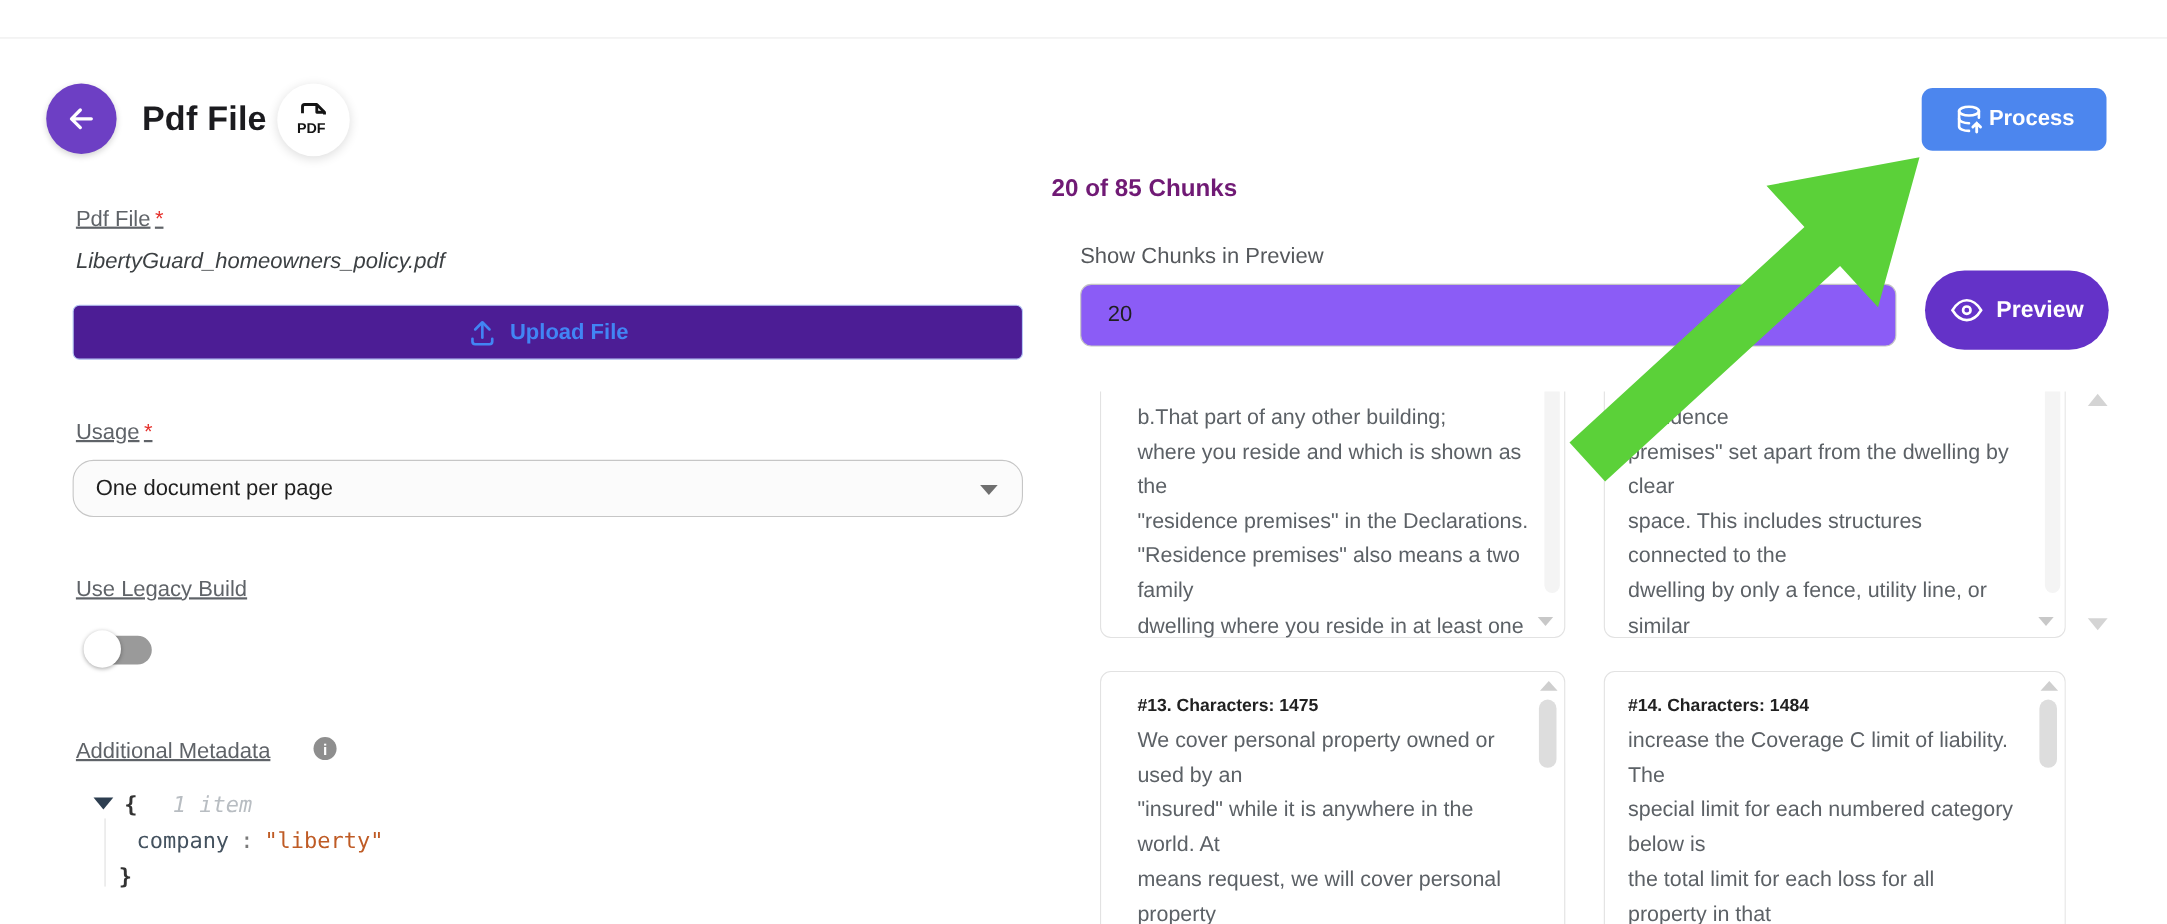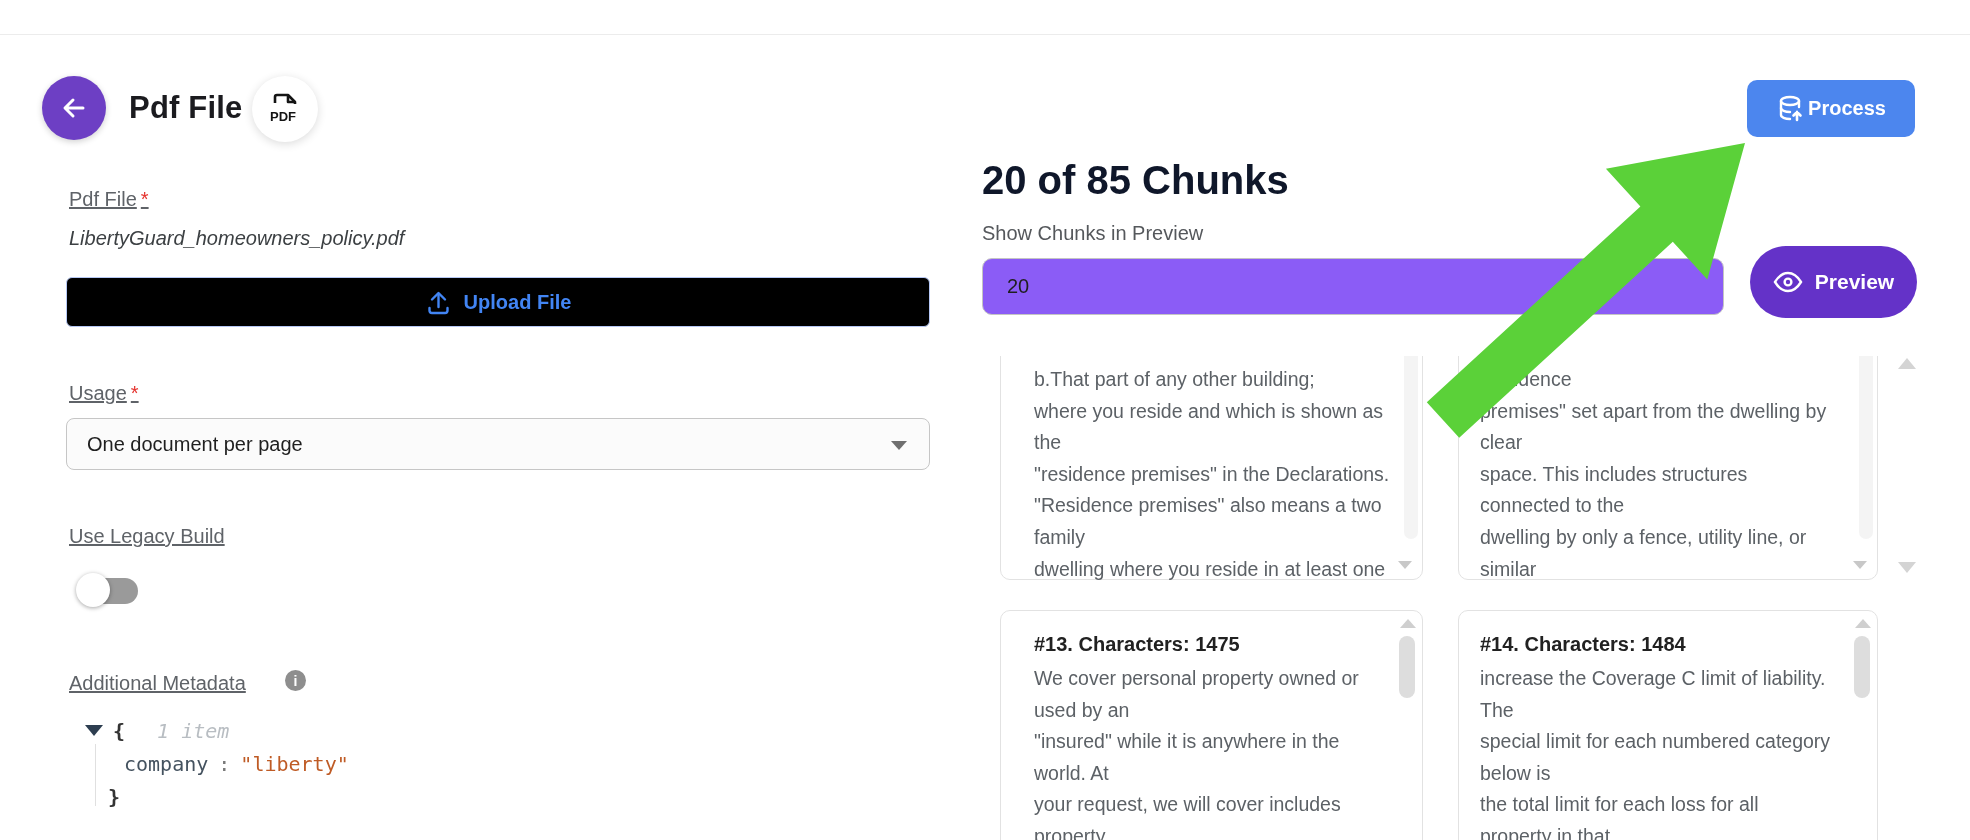--- a/index.html
+++ b/index.html
@@ -19,27 +19,27 @@
 
   .process-btn { position:absolute; left:1747px; top:80px; width:168px; height:57px; border:none; border-radius:10px;
                  background:#4c86ee; color:#fff; font-family:"Liberation Sans",sans-serif; font-size:20px; font-weight:700;
                  display:flex; align-items:center; justify-content:center; cursor:pointer; }
 
   
   .lbl { position:absolute; left:69px; font-size:20px; color:#5f6368;text-decoration:underline; }
   .req { color:#e5322d; margin-left:4px; }
   .filename { position:absolute; left:69px; top:227px; font-size:20px; font-style:italic; color:#3c4043; }
 
-  .upload-box { position:absolute; left:66px; top:277px; width:864px; height:50px; background:#000000;
+  .upload-box { position:absolute; left:66px; top:277px; width:864px; height:50px; background:#4c1d95;
                 border:1px solid #b6c8f5; border-radius:6px; display:flex; align-items:center; justify-content:center;
                 gap:12px; cursor:pointer; font-family:"Liberation Sans",sans-serif; }
   .upload-box span { color:#4285f4; font-size:20px; font-weight:700; }
 
   .usage-select { position:absolute; left:66px; top:418px; width:864px; height:52px; background:#fbfbfb;
-                  border:1px solid #c6c6c6; border-radius:8px; display:flex; align-items:center; cursor:pointer; }
+                  border:1px solid #c6c6c6; border-radius:19px; display:flex; align-items:center; cursor:pointer; }
   .usage-select .val { margin-left:20px; font-size:20px; color:#1f1f1f; }
   .caret { position:absolute; right:22px; top:22px; width:0; height:0;
            border-left:8px solid transparent; border-right:8px solid transparent; border-top:9px solid #6f6f6f; }
 
   .switch { position:absolute; left:76px; top:571px; width:64px; height:38px; cursor:pointer; }
   .switch .track { position:absolute; left:6px; top:7px; width:56px; height:26px; border-radius:13px; background:#9a9a9a; }
   .switch .knob { position:absolute; left:0; top:2px; width:34px; height:34px; border-radius:50%; background:#fff;
                   box-shadow:0 1px 4px rgba(0,0,0,.35); }
 
   .info-icon { position:absolute; left:285px; top:670px; width:21px; height:21px; border-radius:50%; background:#8e8e8e;
@@ -53,42 +53,42 @@
   .json-brace { font-weight:700; color:#333; }
   .json-hint { color:#b8bdc2; font-style:italic; margin-left:32px; }
   .json-body { padding-left:55px; }
   .json-key { color:#44525f; }
   .json-colon { color:#7a7a7a; margin:0 10px; }
   .json-str { color:#bf5b25; }
   .json-close { padding-left:39px; }
   .json-guide { position:absolute; left:26px; top:30px; width:1px; height:62px; background:#e0e0e0; }
 
   
-  .chunks-heading { position:absolute; left:982px; top:158px; font-size:40px; font-weight:700; color:#0f172a; }
+  .chunks-heading { position:absolute; left:956px; top:158px; font-size:22px; font-weight:700; color:#701a75; }
   .show-label { position:absolute; left:982px; top:222px; font-size:20px; color:#55585c; }
   .count-input { position:absolute; left:982px; top:258px; width:742px; height:57px; border:1px solid #c4c4c4; border-radius:10px;
                  padding-left:24px; font-family:"Liberation Sans",sans-serif; font-size:20px; color:#1f1f1f; background:#8b5cf6; outline:none; }
 
   .preview-btn { position:absolute; left:1750px; top:246px; width:167px; height:72px; border:none; border-radius:36px;
                  background:#6432c8; color:#fff; font-family:"Liberation Sans",sans-serif; font-size:21px; font-weight:700;
                  display:flex; align-items:center; justify-content:center; gap:12px; cursor:pointer; }
 
   .row-clip { position:absolute; overflow:hidden; }
   .row1 { left:1000px; top:356px; width:878px; height:224px; }
   .row2 { left:1000px; top:610px; width:878px; height:230px; }
 
   .card { position:absolute; background:#fff; border:1px solid #e2e2e2; border-radius:10px; }
   .r1 { top:-62px; height:286px; }
   .r2 { top:0; height:340px; }
   .c1 { left:0; width:423px;padding-left:12px; }
   .c2 { left:458px; width:420px; }
 
   .ctext { padding-left:21px; }
   .cline { font-size:19.5px; line-height:31.6px; color:#5c6166; white-space:nowrap; }
-  .card-title { padding:22px 0 0 21px; font-size:20px; font-weight:700; color:#212121; }
+  .card-title { padding:22px 0 0 21px; font-size:16px; font-weight:700; color:#212121; }
   .r2 .ctext { padding-top:7px; }
 
   .track1 { position:absolute; right:4px; top:0; bottom:40px; width:14px; background:#f4f4f4; border-radius:7px; }
   .tri-down { position:absolute; right:10px; bottom:10px; width:0; height:0;
               border-left:7px solid transparent; border-right:7px solid transparent; border-top:8px solid #c8c8c8; cursor:pointer; }
   .sbar2 { position:absolute; right:5px; top:8px; width:18px; height:210px; }
   .sbar2 .up { margin:0 auto; width:0; height:0; border-left:8px solid transparent; border-right:8px solid transparent;
                border-bottom:9px solid #cfcfcf; cursor:pointer; }
   .sbar2 .thumb { margin-top:8px; width:16px; height:62px; background:#ddd; border-radius:8px; }
 
@@ -230,21 +230,21 @@
   </div>
 
   <div class="row-clip row2">
     <div class="card r2 c1">
       <div class="card-title">#13. Characters: 1475</div>
       <div class="ctext">
         <div class="cline">We cover personal property owned or</div>
         <div class="cline">used by an</div>
         <div class="cline">"insured" while it is anywhere in the</div>
         <div class="cline">world. At</div>
-        <div class="cline">your request, we will cover includes</div>
+        <div class="cline">means request, we will cover personal</div>
         <div class="cline">property</div>
       </div>
       <div class="sbar2">
         <div class="up"></div>
         <div class="thumb"></div>
       </div>
     </div>
     <div class="card r2 c2">
       <div class="card-title">#14. Characters: 1484</div>
       <div class="ctext">

